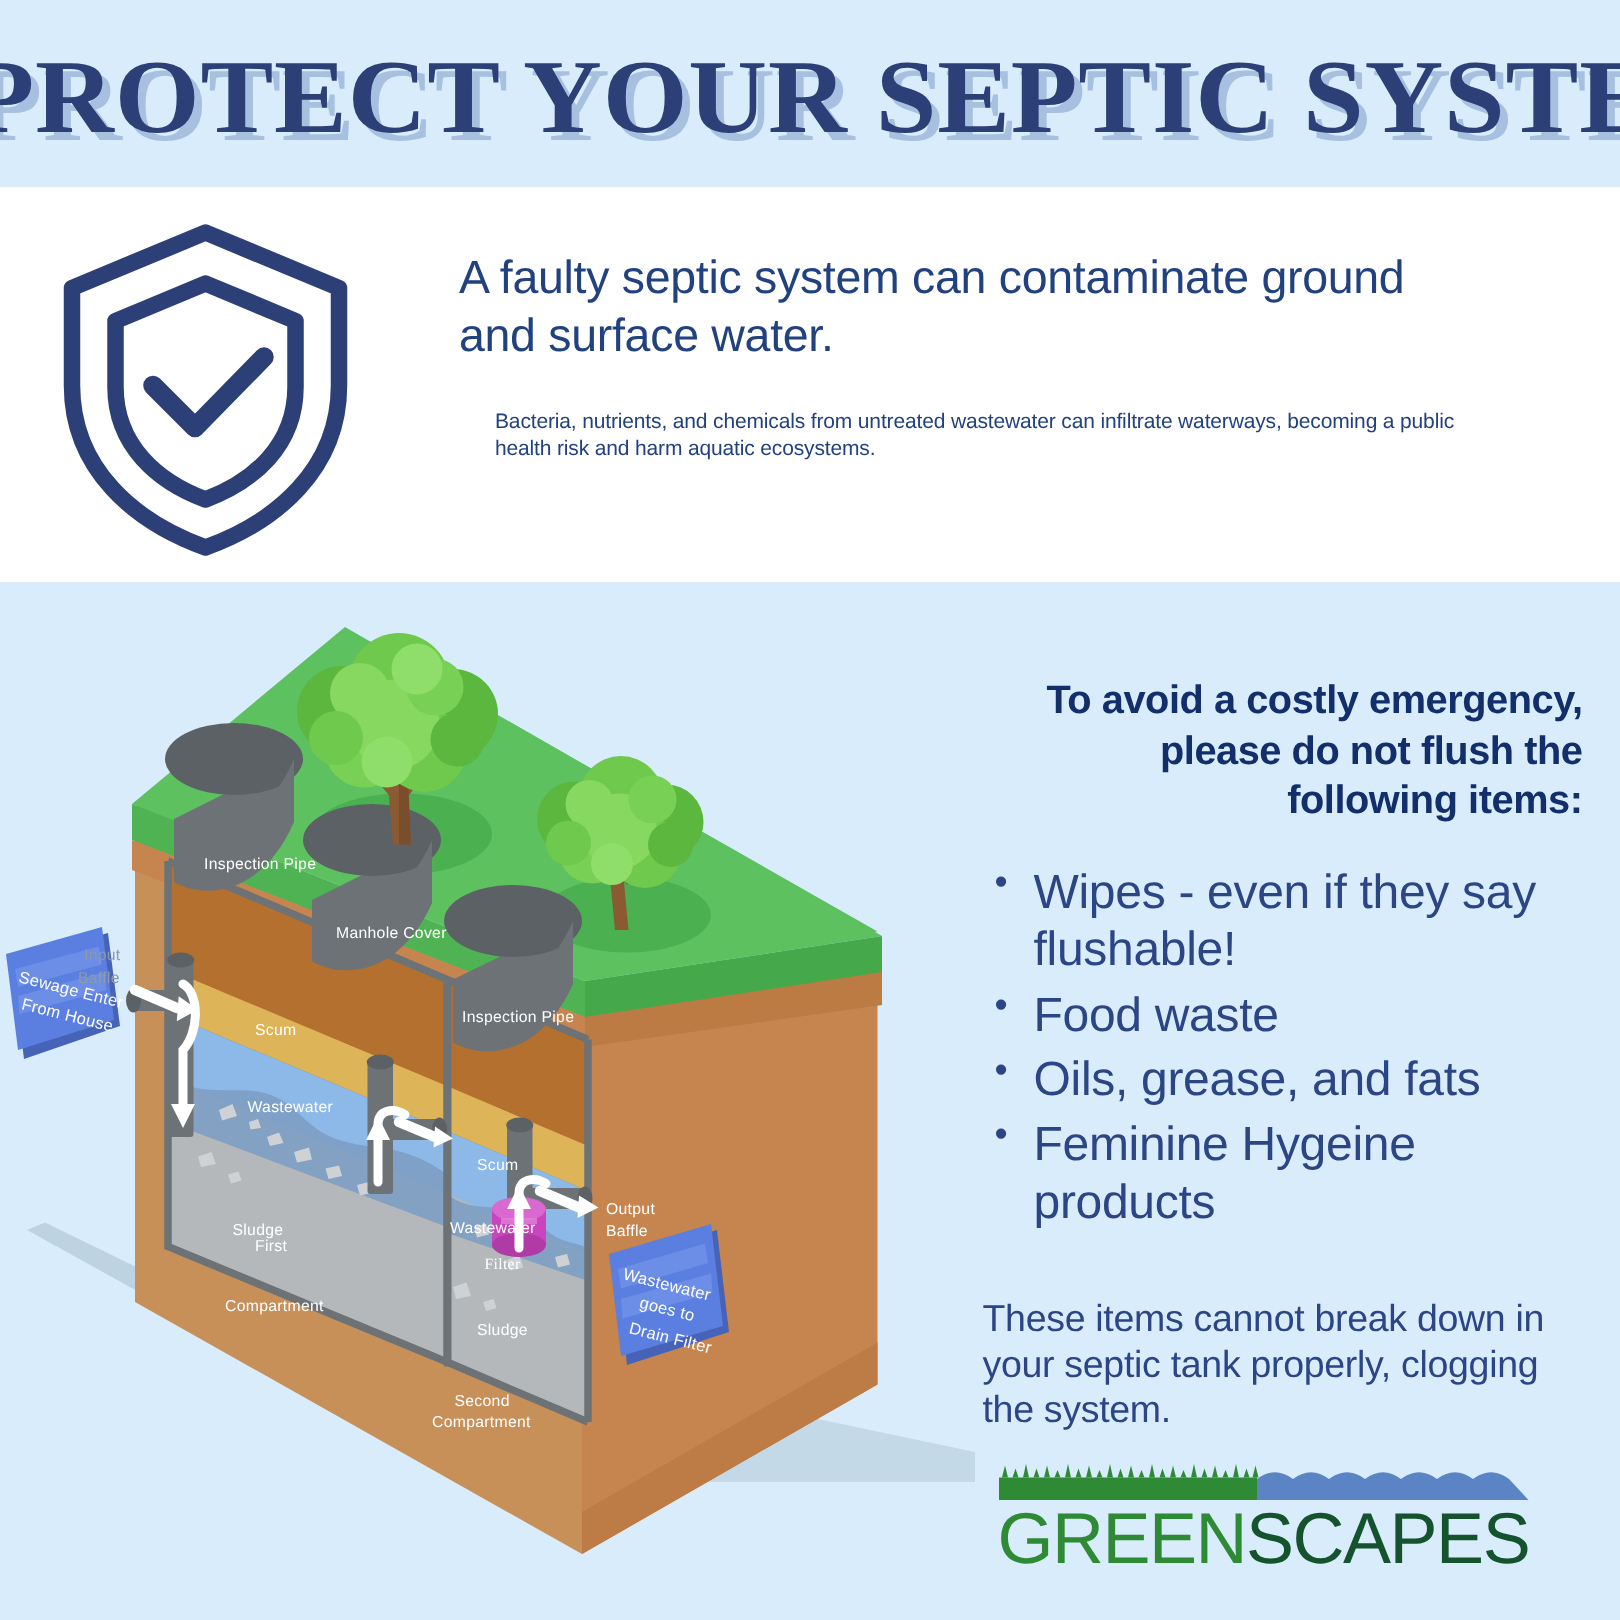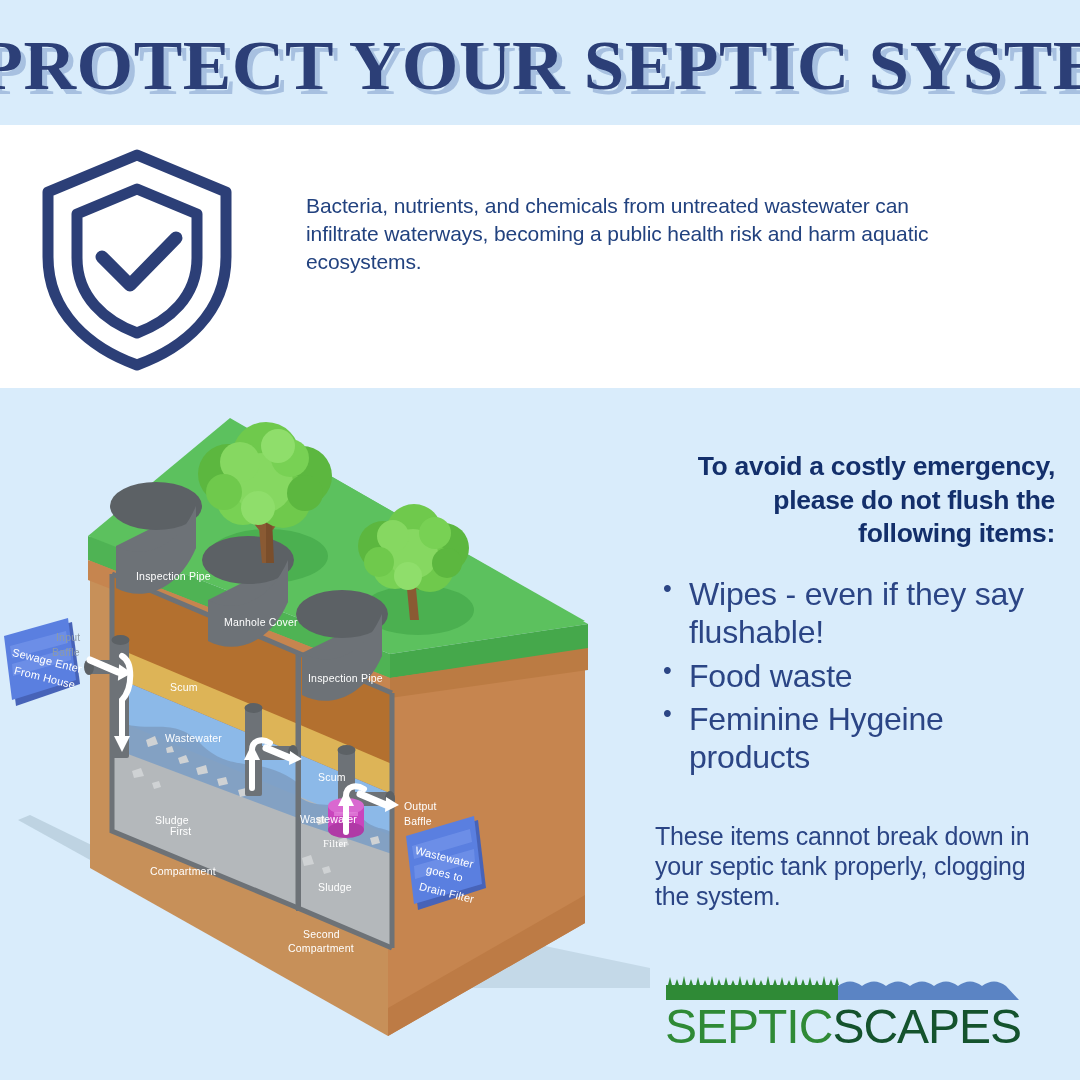--- a/index.html
+++ b/index.html
@@ -45,22 +45,23 @@
   .shield-wrap { position:absolute; left:38px; top:145px; width:198px; height:230px; }
 
   
   .intro { position:absolute; left:306px; top:165px; width:665px; }
   .intro-head {
     font-size:31px; line-height:1.27; color:#22427f; font-weight:normal;
     letter-spacing:-0.2px;
   }
   .intro-body {
     margin-top:27px;
-    font-size:21px; line-height:1.33; color:#22427f;
+    font-size:14px; line-height:1.33; color:#22427f;
     letter-spacing:-0.1px;
+    margin-left:24px;
   }
 
   
   .rcol { position:absolute; left:655px; top:450px; width:400px; }
   .rcol-head {
     font-size:26.5px; font-weight:bold; line-height:1.27; color:#132f6b;
     letter-spacing:-0.3px;
     text-align:right;
   }
   .rcol-list { margin-top:24px; list-style:none; }
@@ -115,28 +116,30 @@
     <svg width="198" height="230" viewBox="0 0 198 230" aria-hidden="true">
       <g fill="none" stroke="#2c3f77" stroke-linejoin="round" stroke-linecap="round">
         <path d="M99 10 L188 47 L188 112 C188 168 146 203 99 220 C52 203 10 168 10 112 L10 47 Z" stroke-width="11"></path>
         <path d="M99 44 L159 69 L159 113 C159 152 131 176 99 188 C67 176 39 152 39 113 L39 69 Z" stroke-width="11"></path>
         <path d="M64 112 L92 140 L138 93" stroke-width="13"></path>
       </g>
     </svg>
   </div>
 
   <div class="intro">
+    <div class="intro-head">A faulty septic system can contaminate ground and surface water.</div>
     <div class="intro-body">Bacteria, nutrients, and chemicals from untreated wastewater can infiltrate waterways, becoming a public health risk and harm aquatic ecosystems.</div>
   </div>
 
   <div class="rcol">
     <div class="rcol-head">To avoid a costly emergency, please do not flush the following items:</div>
     <ul class="rcol-list">
       <li>Wipes - even if they say flushable!</li>
       <li>Food waste</li>
+      <li>Oils, grease, and fats</li>
       <li>Feminine Hygeine products</li>
     </ul>
     <div class="rcol-foot">These items cannot break down in your septic tank properly, clogging the system.</div>
   </div>
 
   <div class="logo">
     <div class="logo-bars">
       
       <svg width="355" height="26" viewBox="0 0 355 26" aria-hidden="true">
         <g>
@@ -167,21 +170,21 @@
               <path d="M157 10 l2-9 2 9z"></path>
               <path d="M164 10 l2-6 2 6z"></path>
             <path d="M170 10 l2-8 2 8z"></path>
           </g>
           <g>
             <path d="M173 11 q12 -9 24 0 q12 -9 24 0 q12 -9 24 0 q12 -9 24 0 q12 -9 24 0 q12 -9 24 0 q12 -9 24 0 L354 25 L173 25 Z" fill="#5b84c4"></path>
           </g>
         </g>
       </svg>
     </div>
-    <div class="logo-word"><span class="logo-green">SEPTIC</span><span class="logo-blue">SCAPES</span></div>
+    <div class="logo-word"><span class="logo-green">GREEN</span><span class="logo-blue">SCAPES</span></div>
   </div>
 
   <div class="diagram">
     <svg width="650" height="692" viewBox="0 0 650 692" aria-hidden="true">
       <defs>
         <clipPath id="clipFront">
           <polygon points="90,235 290,350 290,600 90,485"></polygon>
         </clipPath>
         <clipPath id="clipFront2">
           <polygon points="290,350 385,405 385,655 290,600"></polygon>

